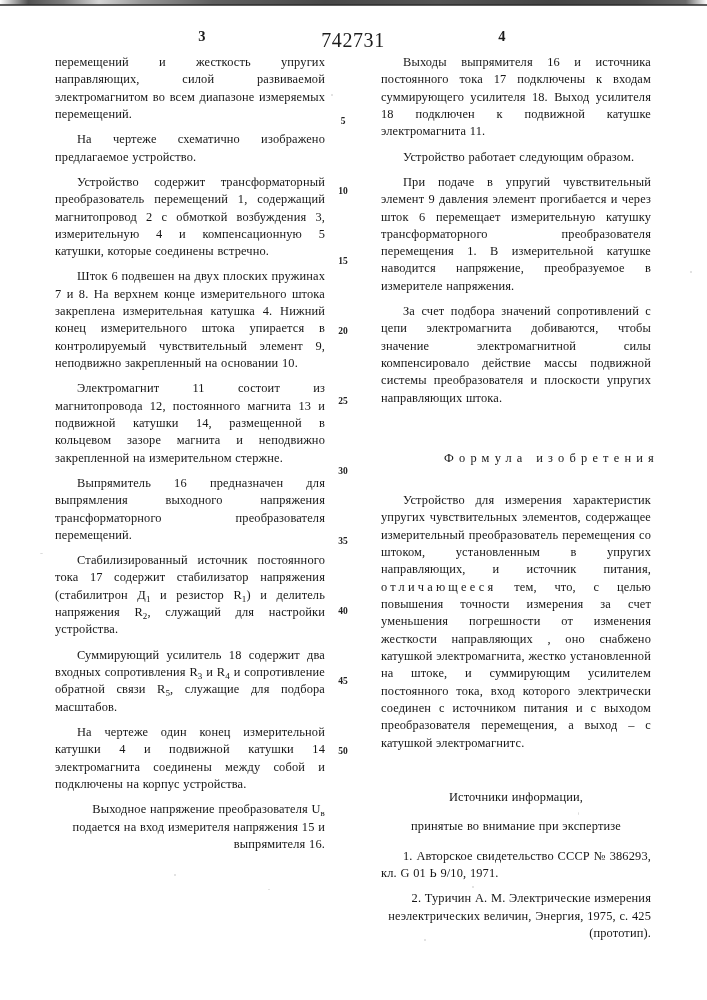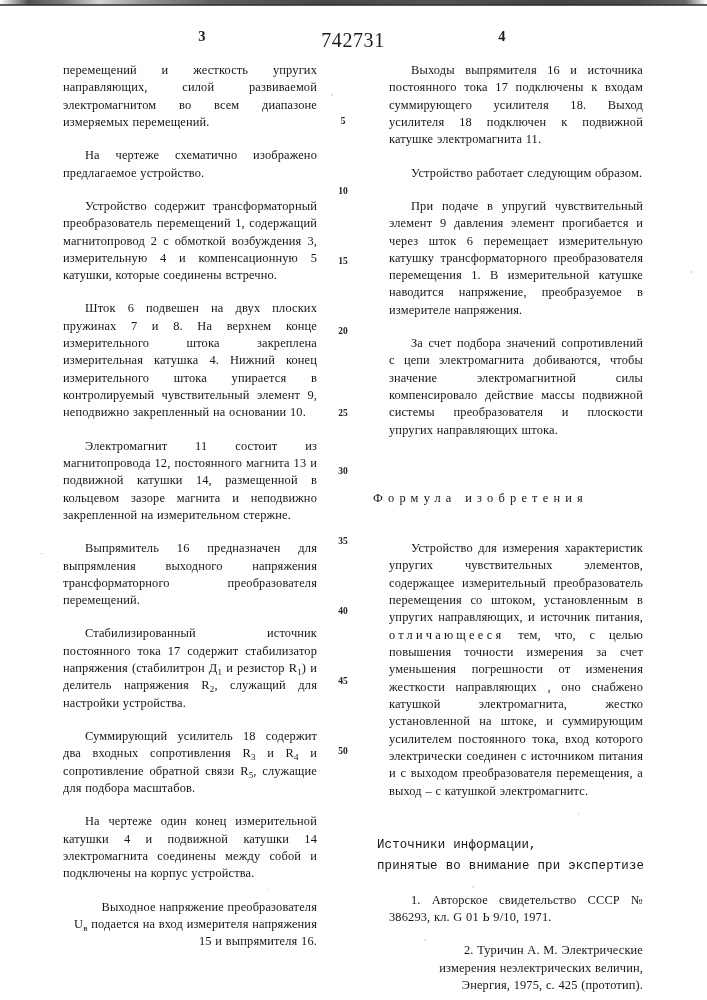--- a/index.html
+++ b/index.html
@@ -78,54 +78,54 @@
     line-height: 17.32px;
     text-align: justify;
     color: #161616;
     letter-spacing: .15px;
     word-spacing: .4px;
   }
   #col-left  { left: 47px; }
   #col-right { left: 373px; }
 
   .para {
-    margin: 16px;
+    margin: 8px;
     text-indent: 22px;
     text-align: justify;
   }
   .para.cont { text-indent: 0; }
 
   
   .para:last-child { text-align: right; }
 
   sub {
     font-size: 9px;
     line-height: 0;
     vertical-align: -3px;
   }
 
   
   .center-head {
     margin: 0;
-    text-align: left;
+    text-align: right;
     text-indent: 0;
     letter-spacing: 5.2px;
     font-size: 12.4px;
   }
   .spaced {
     letter-spacing: 3.2px;
   }
 
   .spacer-1 { height: 17.32px; }
   .spacer-2 { height: 34.6px; }
 
   .src-head {
-    margin: 4px;
+    margin: 12px;
+    text-align: center;
     text-indent: 0;
-    font-family: Liberation Mono, monospace;
   }
 
   
   #line-numbers {
     position: absolute;
     left: 332px;
     top: 0;
     width: 22px;
     height: 1000px;
   }
@@ -212,21 +212,21 @@
     <p class="para">1. Авторское свидетельство СССР № 386293, кл. G 01 Ь 9/10, 1971.</p>
     <p class="para">2. Туричин А. М. Электрические измерения неэлектрических величин, Энергия, 1975, с. 425 (прототип).</p>
 
   </div>
 
   <div id="line-numbers">
     <div class="line-num" style="top:116px">5</div>
     <div class="line-num" style="top:186px">10</div>
     <div class="line-num" style="top:256px">15</div>
     <div class="line-num" style="top:326px">20</div>
-    <div class="line-num" style="top:408px">25</div>
+    <div class="line-num" style="top:396px">25</div>
     <div class="line-num" style="top:466px">30</div>
     <div class="line-num" style="top:536px">35</div>
     <div class="line-num" style="top:606px">40</div>
     <div class="line-num" style="top:676px">45</div>
     <div class="line-num" style="top:746px">50</div>
   </div>
 
   <div class="speck" style="left:174px; top:874px; width:2px; height:2px;"></div>
   <div class="speck" style="left:268px; top:889px; width:2px; height:1px;"></div>
   <div class="speck" style="left:424px; top:939px; width:2px; height:2px;"></div>

